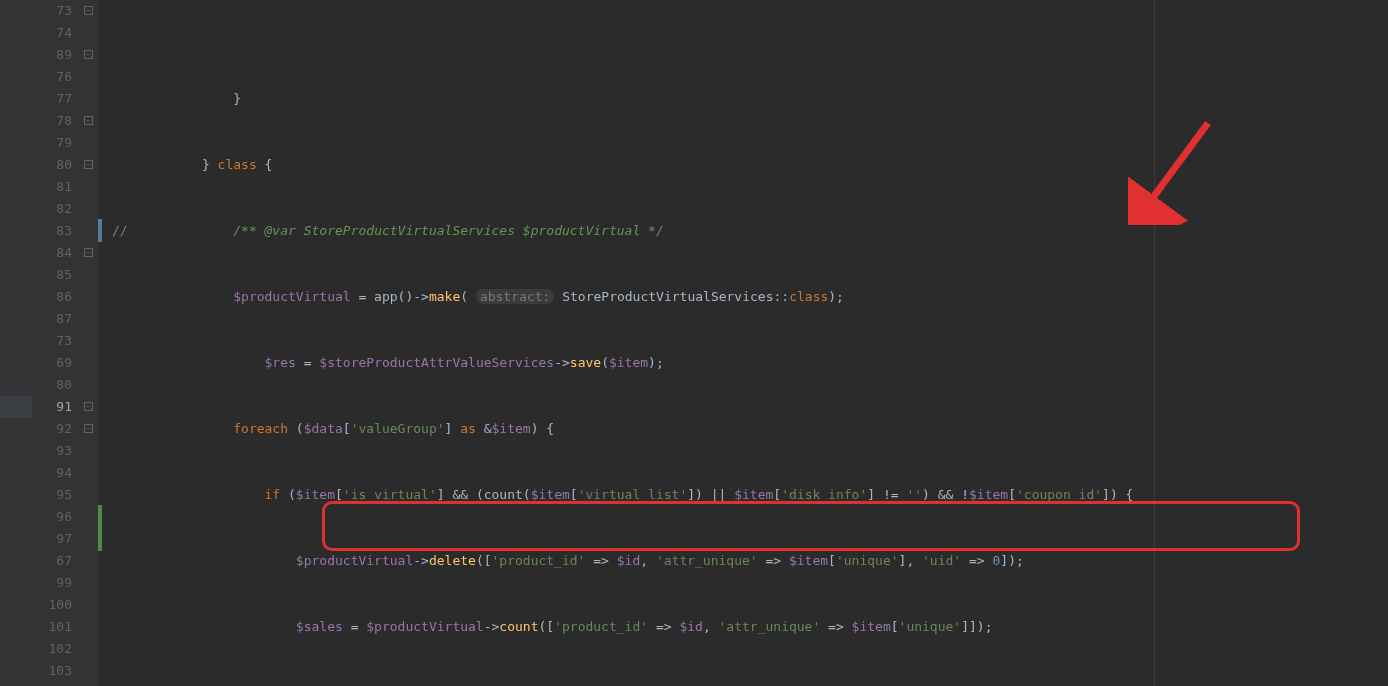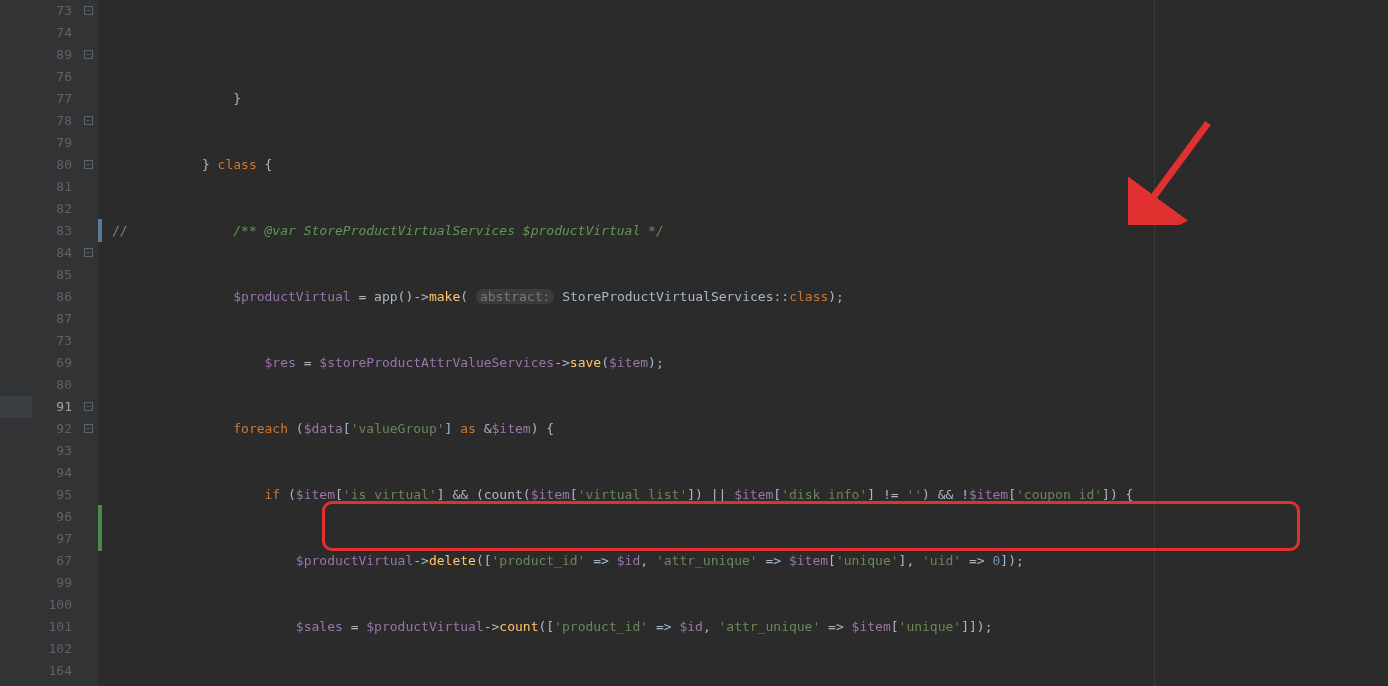--- a/index.html
+++ b/index.html
@@ -154,21 +154,21 @@
     <div class="ln">93</div>
     <div class="ln">94</div>
     <div class="ln">95</div>
     <div class="ln">96</div>
     <div class="ln">97</div>
     <div class="ln">67</div>
     <div class="ln">99</div>
     <div class="ln">100</div>
     <div class="ln">101</div>
     <div class="ln">102</div>
-    <div class="ln">164</div>
+    <div class="ln">103</div>
   </div>
   <div class="fold-col">
     <div class="fold-mark" style="top:6px;">−</div>
     <div class="fold-mark" style="top:50px;">−</div>
     <div class="fold-mark" style="top:116px;">−</div>
     <div class="fold-mark" style="top:160px;">−</div>
     <div class="fold-mark" style="top:248px;">−</div>
     <div class="fold-mark" style="top:402px;">−</div>
     <div class="fold-mark" style="top:424px;">−</div>
   </div>

